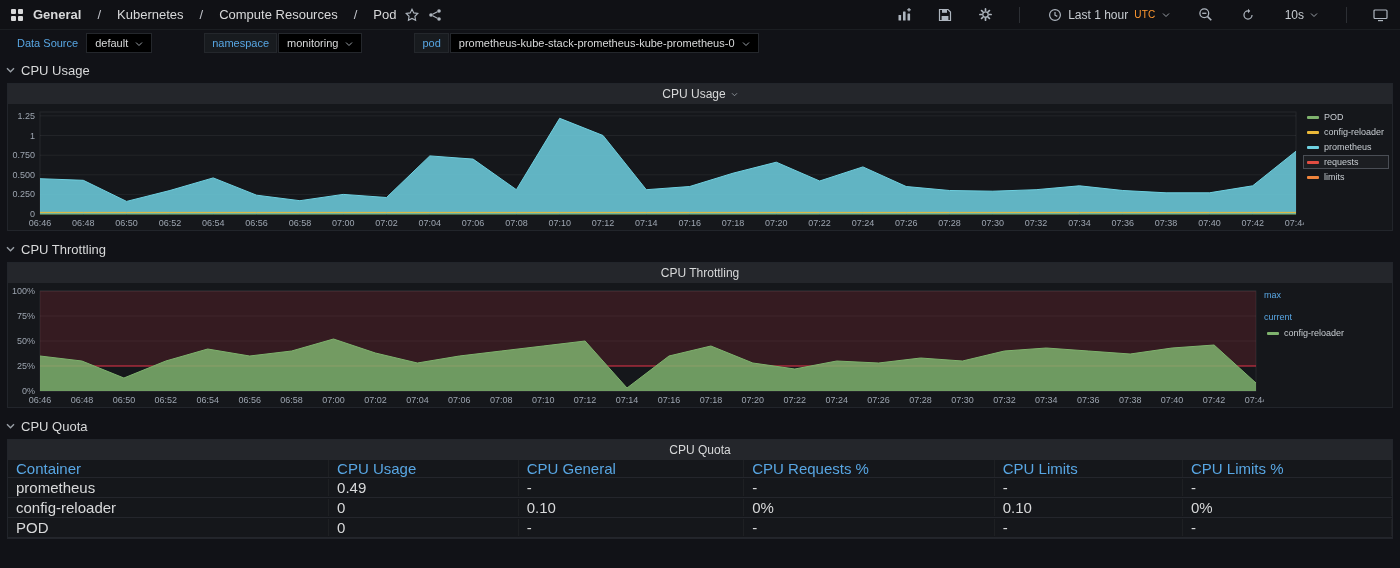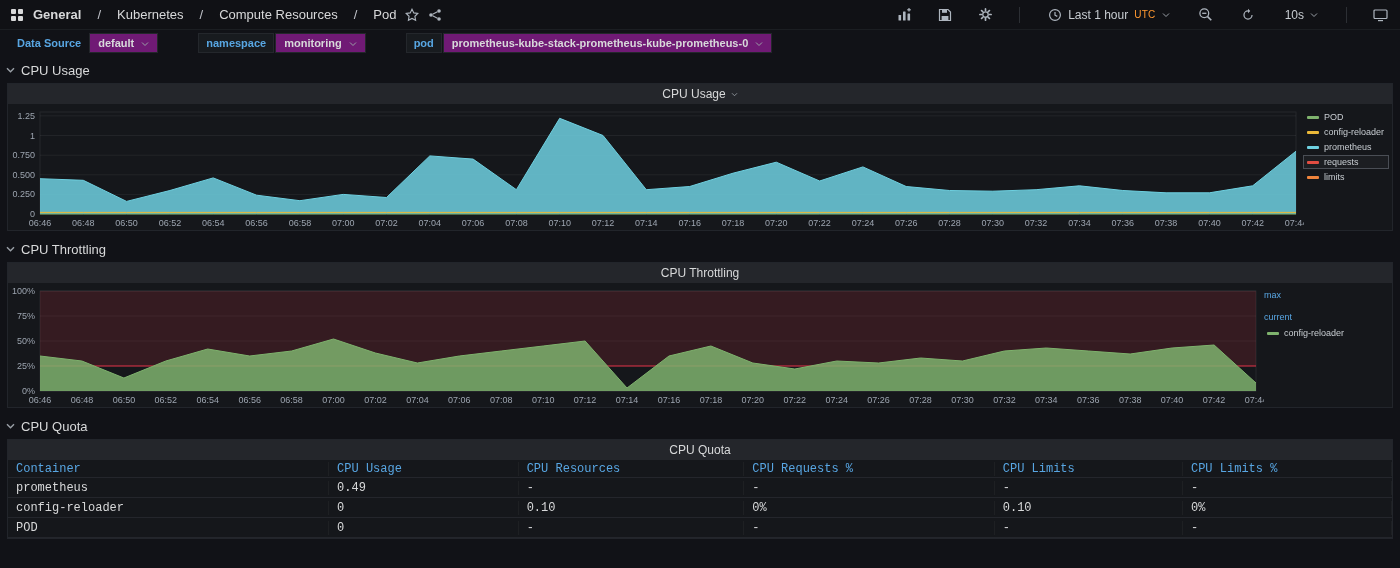--- a/index.html
+++ b/index.html
@@ -25,26 +25,26 @@
   .crumb.root { font-weight:600; }
   .sep { color:#c0c3c9; }
   .divider { width:1px; height:16px; background:#2c2f34; }
   .tbtn {
     display:flex; align-items:center; gap:6px; background:transparent; border:none;
     color:#c7ccd1; font-family:inherit; font-size:12px; cursor:pointer; padding:2px 2px;
   }
   .utc { color:#FF9830; font-size:10px; letter-spacing:.3px; }
   .caret { color:#9aa0a7; }
   
-  .subnav { height:26px; display:flex; align-items:center; gap:0; padding:0 10px;font-weight:bold; }
+  .subnav { height:26px; display:flex; align-items:center; gap:12px; padding:0 10px; }
   .var { display:flex; align-items:center; gap:1px; }
   .var-label { color:#58A6E3; font-size:11px; padding:3px 7px; white-space:nowrap; }
   .var-label.boxed { background:#181b1f; border:1px solid #24272c;margin-left:40px; }
   .var-value {
-    display:flex; align-items:center; gap:7px; background:#701a75; border:1px solid #24272c;
+    display:flex; align-items:center; gap:7px; background:#000000; border:1px solid #24272c;
     color:#d8d9da; font-size:11px; padding:3px 8px; cursor:pointer; white-space:nowrap;
   }
   
   .row-head {
     display:flex; align-items:center; gap:6px; margin:5px 4px 4px 6px; height:18px;
     font-size:13px; font-weight:500; color:#d8d9da; cursor:pointer;
   }
   .row-head .icon { color:#9aa0a7; }
   .panel { margin:0 7px; background:#15171b; border:1px solid #22252b; }
   .panel-header {
@@ -55,21 +55,21 @@
   .chart { flex:1; }
   .legend-col { width:88px; padding:7px 4px 0 0; display:flex; flex-direction:column; gap:3px; font-size:9px; color:#c7ccd1; }
   .legend-col.wide { width:128px; }
   .legend-item { display:flex; align-items:center; gap:5px; padding:1px 3px; cursor:pointer; white-space:nowrap; }
   .legend-item.selected { outline:1px solid #4a4e55; background:rgba(255,255,255,0.03); }
   .swatch { width:12px; height:3px; border-radius:1px; display:inline-block; flex:none; }
   .lt-head { display:flex; justify-content:flex-end; gap:12px; color:#58A6E3; font-size:9px; padding:0 4px 2px 0;flex-direction:column; }
   .lt-h { cursor:pointer; }
   svg .tick { fill:#9da5b0; font-size:9px; font-family:"Liberation Sans", sans-serif; }
   
-  .table { font-size:12px;font-family:Liberation Mono, monospace; }
+  .table { font-size:15px; }
   .trow {
     display:grid; grid-template-columns:23.2% 13.7% 16.3% 18.1% 13.6% 15.1%;
     height:20px; align-items:center; border-bottom:1px solid #24262c;
   }
   .trow.thead { height:18px; }
   .th { color:#58A6E3; cursor:pointer; }
   .th, .td { padding:0 8px; border-right:1px solid rgba(255,255,255,0.04); overflow:hidden; white-space:nowrap; }
   .td { color:#d8d9da; }
 </style>
 </head>
@@ -385,21 +385,21 @@
   <span>CPU Quota</span>
 </div>
 <section class="panel">
   <div class="panel-header">
     <span>CPU Quota</span>
   </div>
   <div class="table" id="quota-table">
       <div class="trow thead">
         <div class="th">Container</div>
         <div class="th">CPU Usage</div>
-        <div class="th">CPU Resources</div>
+        <div class="th">CPU General</div>
         <div class="th">CPU Requests %</div>
         <div class="th">CPU Limits</div>
         <div class="th">CPU Limits %</div>
       </div>
       <div class="trow">
         <div class="td">prometheus</div>
         <div class="td">0.49</div>
         <div class="td">-</div>
         <div class="td">-</div>
         <div class="td">-</div>

